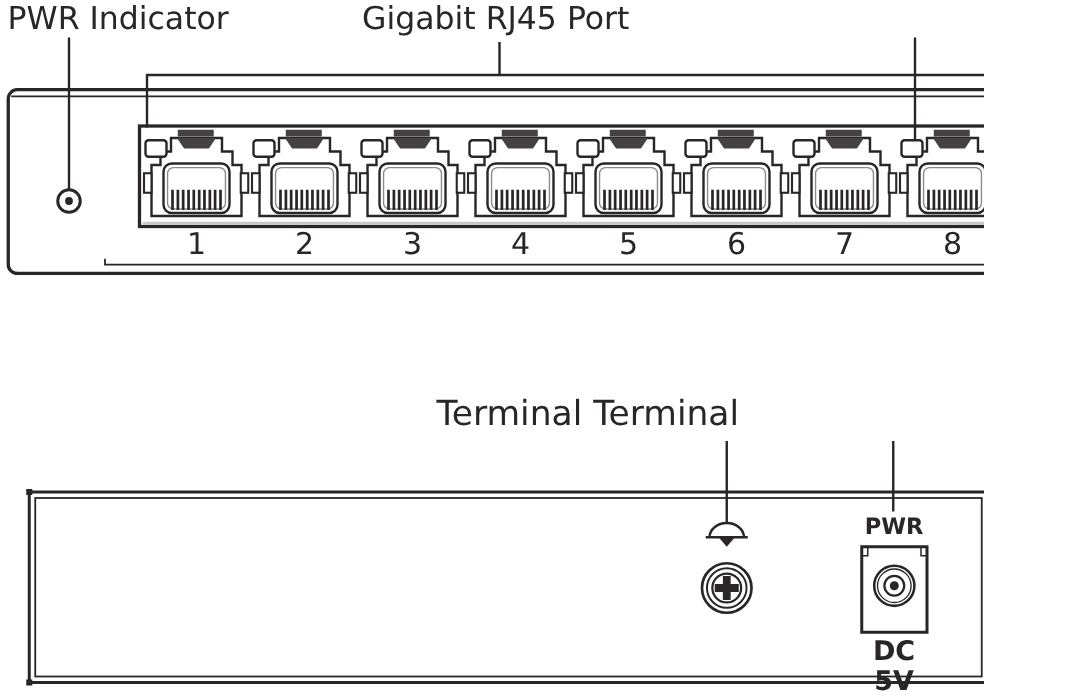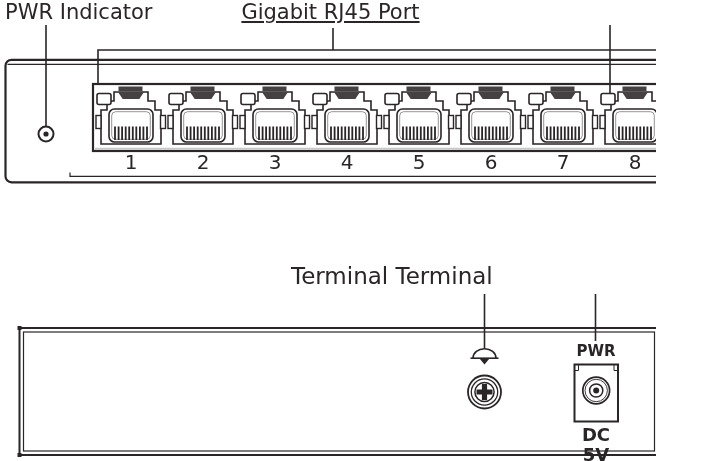--- a/index.html
+++ b/index.html
@@ -6,21 +6,21 @@
   .canvas{
     position:relative;
     width:656px;height:461px;
     background:#ffffff;
     font-family:"DejaVu Sans","Liberation Sans",sans-serif;
     color:#2a2526;
     overflow:hidden;
   }
   .art{position:absolute;left:0;top:0;}
   .label{position:absolute;white-space:nowrap;font-size:21px;line-height:24px;}
-  .label.center{text-align:center;text-decoration:underline;}
+  .label.center{text-align:center;}
   .label.big{font-size:23px;line-height:26px;}
   .jack-text{position:absolute;text-align:center;font-weight:bold;}
   .port-numbers{
     position:absolute;left:95px;top:151px;width:576px;height:22px;
     display:flex;font-size:20px;line-height:22px;
   }
   .port-numbers span{flex:1;text-align:center;}
 </style>
 </head>
 <body>

